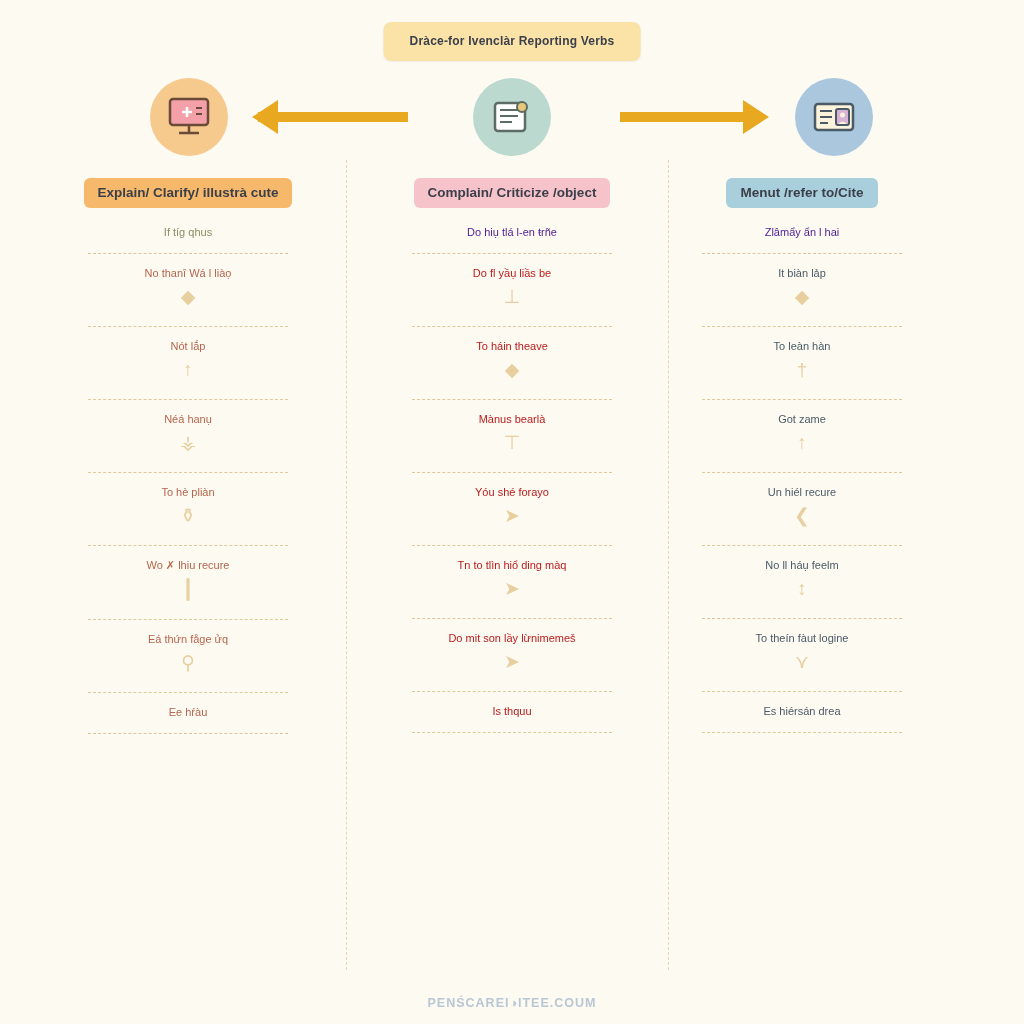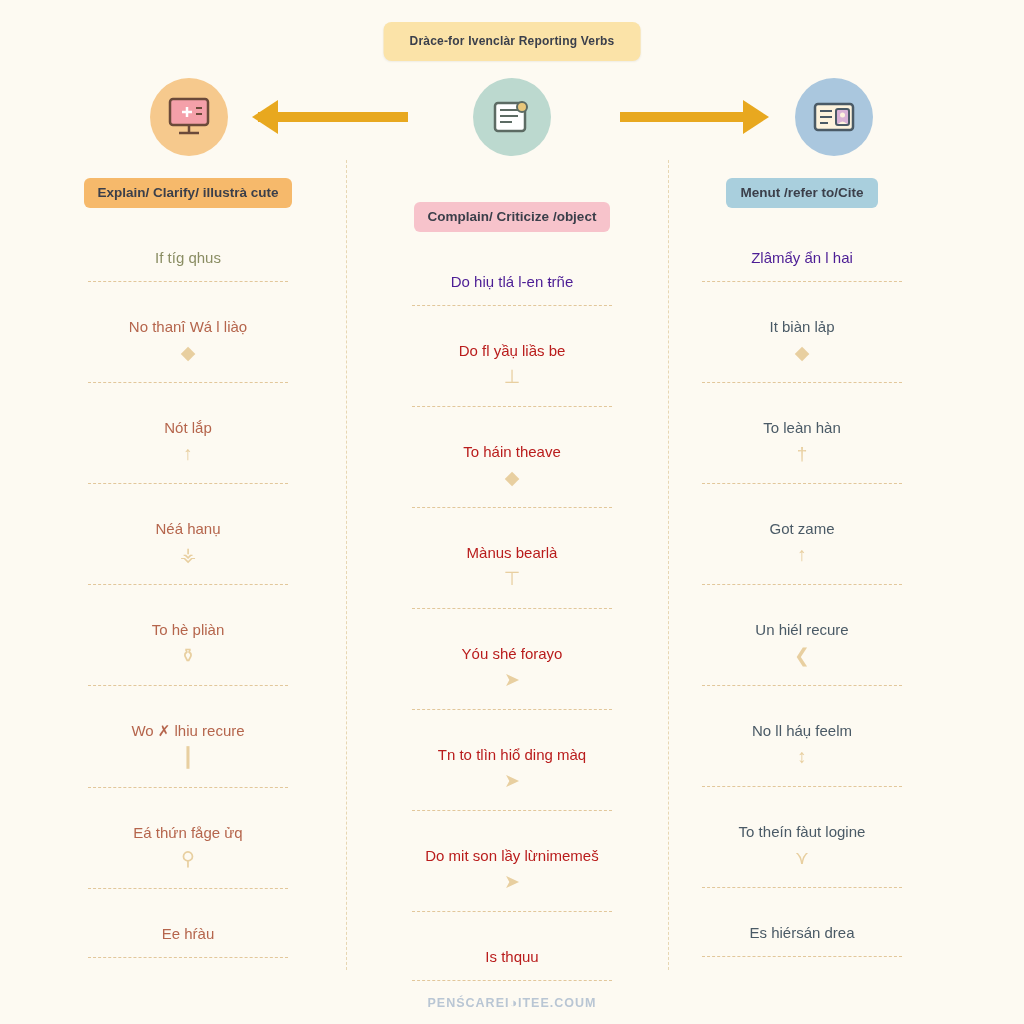--- a/index.html
+++ b/index.html
@@ -99,28 +99,27 @@
     border-radius: 6px;
     padding: 7px 14px 8px 14px;
     font-size: 13.5px;
     font-weight: bold;
     color: #3b3f4a;
     text-align: center;
     white-space: nowrap;
     margin-bottom: 16px;
   }
   .col-0 .col-header { background: #f6b96b; }
-  .col-1 .col-header { background: #f7c3cb; margin-top: 24px; }
+  .col-1 .col-header { background: #f7c3cb; }
   .col-2 .col-header { background: #a9cfdd; }
 
   .item {
-    font-size: 15px;
+    font-size: 11px;
     padding: 2px 4px;
     white-space: nowrap;
-    margin-top: 23px;
   }
   .col-0 .item { color: #b5654c; }
   .col-1 .item { color: #b91c1c; }
   .col-2 .item { color: #4a5a66; }
   .col-0 .item.first,
   .col-1 .item.first,
   .col-2 .item.first { color: #4c1d95; }
   .col-0 .item.first { color: #8a8d63; }
 
   .divider {

